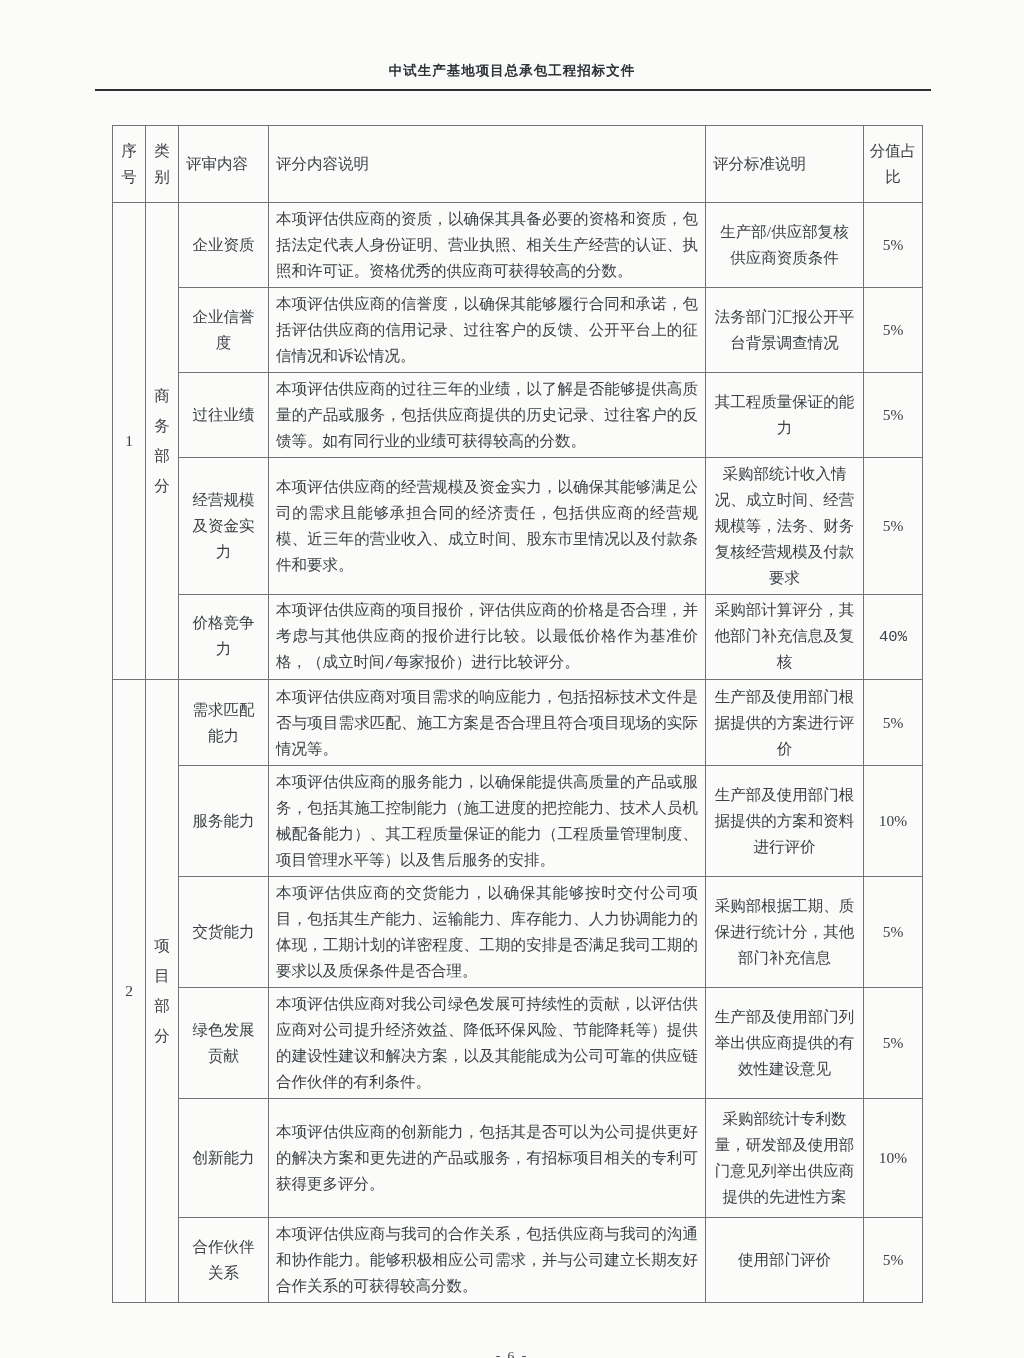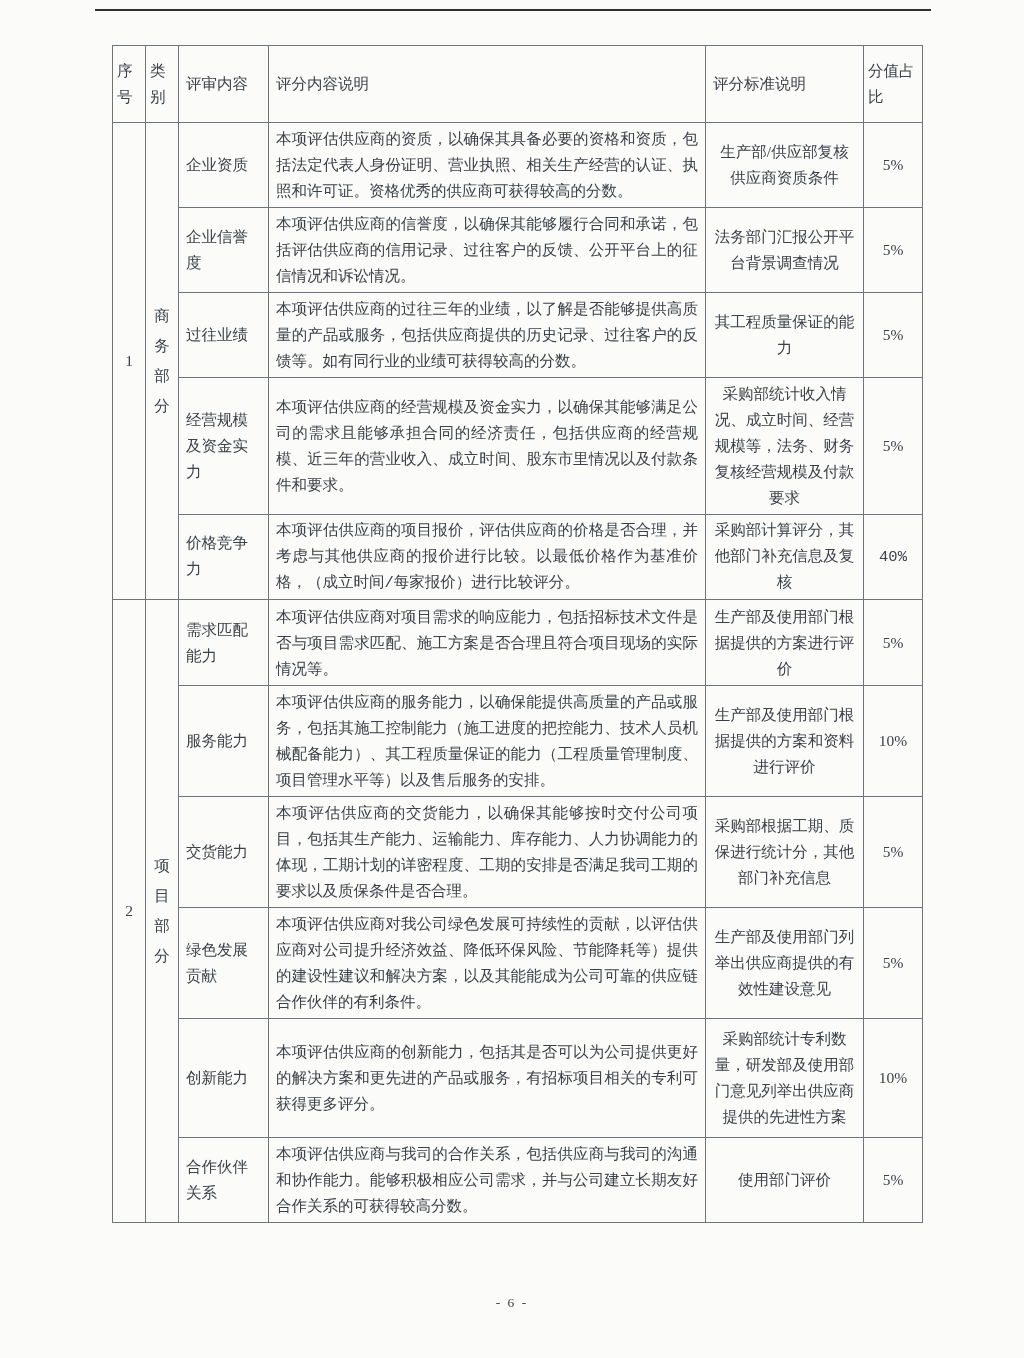--- a/index.html
+++ b/index.html
@@ -16,37 +16,38 @@
   .attachment-title { margin:23px 0 0 125px; font-size:16px; font-weight:bold;
                       color:#24292e; letter-spacing:1px; }
 
   table.scoring-table { margin:34px 0 0 112px; width:810px;
                         border-collapse:collapse; table-layout:fixed;
                         font-size:15.5px; line-height:26px; color:#3c4147; }
   .scoring-table th, .scoring-table td {
       border:1px solid #6f747a; vertical-align:middle;
       font-weight:normal; padding:3px 7px; overflow:hidden; }
   thead tr { height:77px; }
-  th.h-serial, th.h-category, th.h-weight { text-align:left; padding:3px 4px; word-break:break-all; }
+  th.h-serial, th.h-category, th.h-weight { text-align:center; padding:3px 4px; word-break:break-all; }
   th.h-item, th.h-content, th.h-standard { text-align:left; }
   td.c-serial, td.c-category { text-align:center; padding:3px 5px; word-break:break-all; line-height:30px; }
-  td.c-item { text-align:left; word-break:break-all; }
+  td.c-item { text-align:center; word-break:break-all; }
   td.c-content { text-align:justify; }
   td.c-standard { text-align:center; }
   td.c-weight { text-align:center; padding:3px 4px; }
 
   .page-footer { position:absolute; top:1286px; left:0; width:1024px;
                  text-align:center; font-size:13.5px; color:#3c4147; letter-spacing:2px; }
 </style>
 </head>
 <body>
 
 <div class="page">
 
   <div class="doc-header">
+    <div class="doc-header-title">中试生产基地项目总承包工程招标文件</div>
     <div class="doc-header-rule"></div>
   </div>
 
 
   <table class="scoring-table">
     <colgroup>
       <col style="width:33px">
         <col style="width:33px">
         <col style="width:90px">
       <col style="width:437px">

